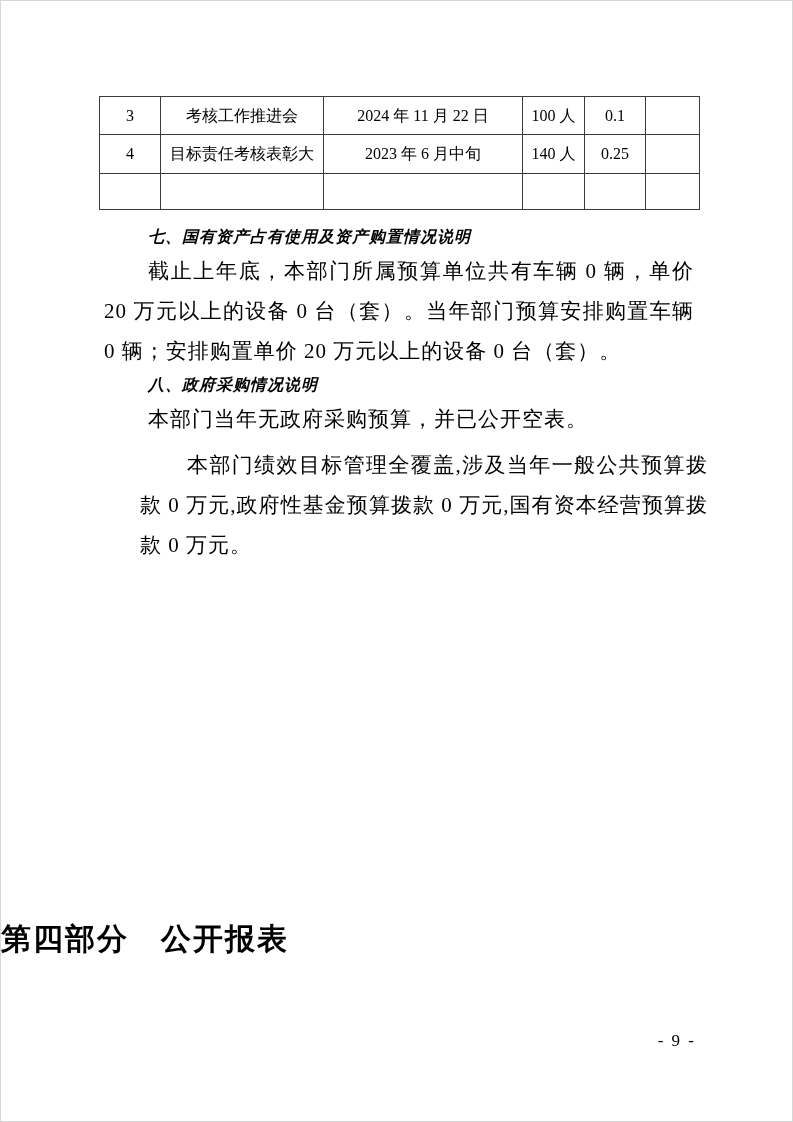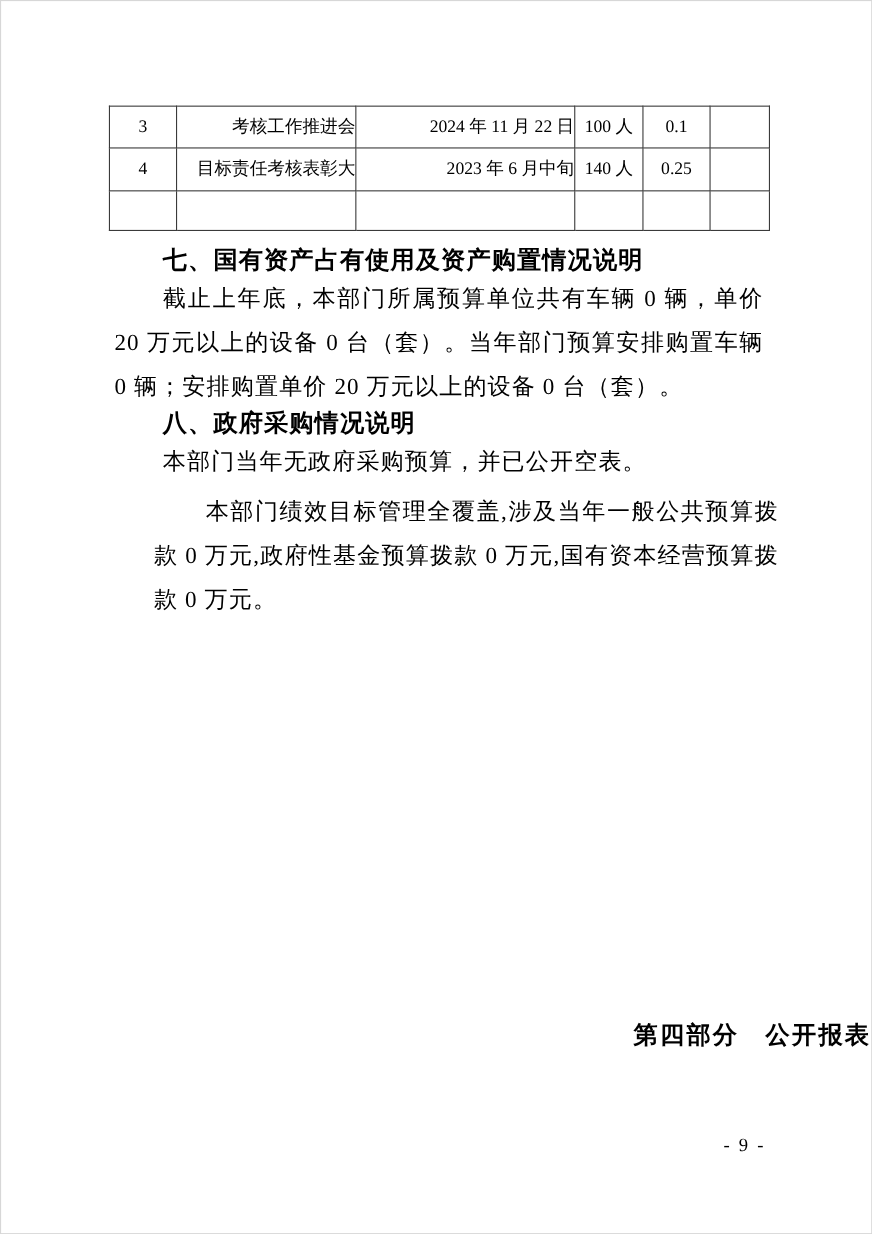--- a/index.html
+++ b/index.html
@@ -26,56 +26,57 @@
     font-size:16px;
     line-height:20px;
     padding:0;
     overflow:hidden;
     white-space:nowrap;
   }
   tr.row-a  { height:38px; }
   tr.row-b  { height:39px; }
   tr.row-c  { height:36px; }
   td.c-center { text-align:center; }
-  td.c-left   { text-align:right; padding-left:8px; }
+  td.c-left   { text-align:center; padding-left:8px; }
 
   
   .section { position:absolute; left:103px; width:590px; }
   .section h3 {
     margin:0;
     font-family:"Liberation Sans","DejaVu Sans",sans-serif;
     font-weight:bold;
-    font-size:22px;
+    font-size:16px;
     line-height:28px;
     text-indent:44px;
     letter-spacing:1px;
     white-space:nowrap;
+    font-style:italic;
   }
   .section p {
     margin:0;
     font-size:21px;
     line-height:40px;
     text-align:justify;
     text-indent:44px;
     letter-spacing:1px;
   }
   .sec-7  { top:222px; }
   .sec-8  { top:370px; }
   .sec-9  { top:444px; }
   .sec-10 { top:596px; }
   .sec-11 { top:708px; }
   .sec-9 p { margin-left:36px; width:568px; text-indent:47px; }
 
   
   .part-title {
     position:absolute; top:926px; left:0; width:100%;
-    text-align:right;
-    font-family:Liberation Sans, sans-serif;
+    text-align:left;
+    font-family:Liberation Mono, monospace;
     font-weight:bold;
-    font-size:22px;
+    font-size:30px;
     line-height:28px;
     letter-spacing:2px;
   }
   .page-number {
     position:absolute; top:1028px; right:96px;
     font-size:17px;
     line-height:24px;
     letter-spacing:2px;
   }
 </style>

